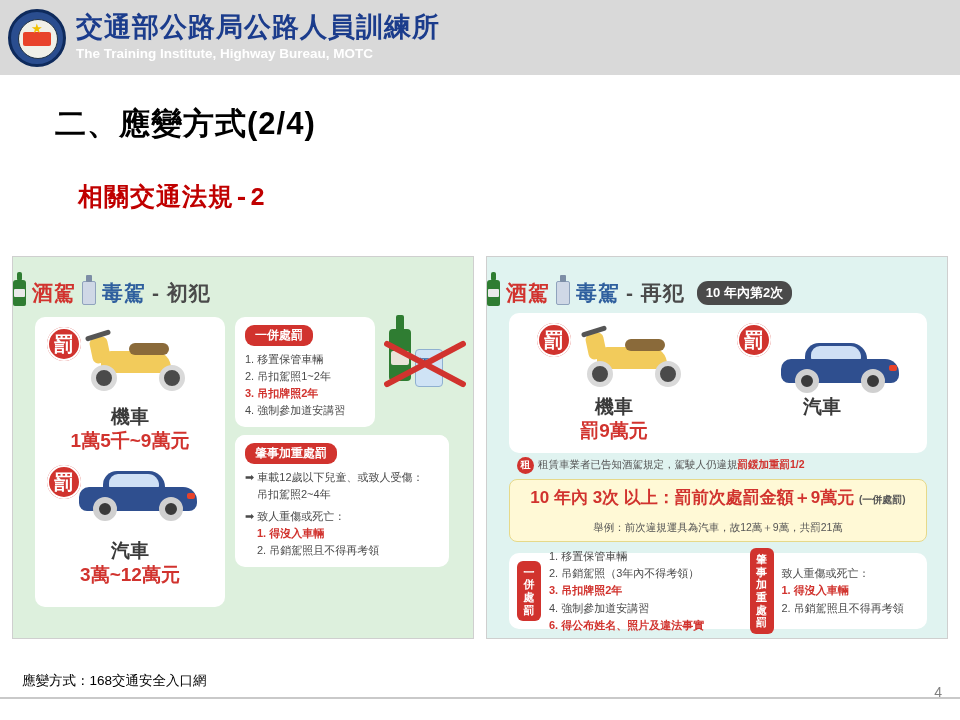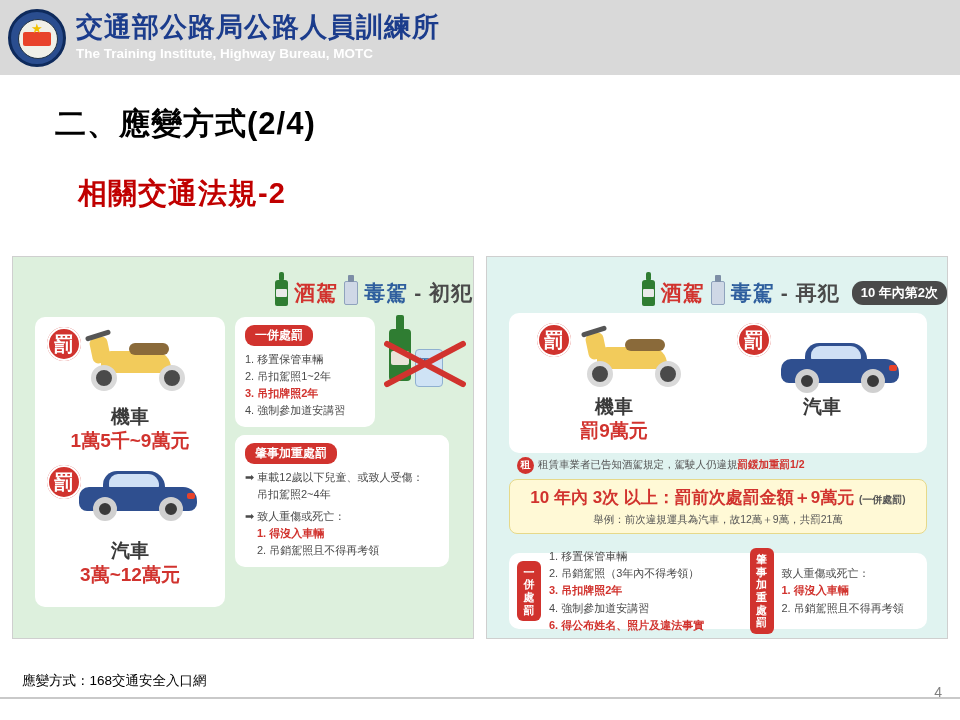--- a/index.html
+++ b/index.html
@@ -58,41 +58,42 @@
     margin-top:2px;
   }
 
   
   .title{
     position:absolute;left:55px;top:103px;
     font-size:31px;font-weight:bold;color:#000;
     letter-spacing:1px;
   }
   .subtitle{
-    position:absolute;left:78px;top:174px;
-    font-size:29px;font-weight:bold;color:#c00000;
+    position:absolute;left:78px;top:180px;
+    font-size:25px;font-weight:bold;color:#c00000;
     letter-spacing:1px;
+    font-family:Liberation Mono, monospace;
   }
 
   
   .panel{
     position:absolute;top:256px;
     border:1px solid #cfcfcf;
     box-sizing:border-box;
     overflow:hidden;
   }
   .panel-left{left:12px;width:462px;height:383px;background:#ddf0dd;}
   .panel-right{left:486px;width:462px;height:383px;background:#e0f3f0;}
 
   .pnl-title{
     text-align:center;
     margin-top:22px;
     font-size:21px;font-weight:bold;color:#4a4a4a;
     letter-spacing:1px;
-    display:flex;align-items:center;justify-content:flex-end;gap:6px;
+    display:flex;align-items:center;justify-content:flex-start;gap:6px;
   }
   .pnl-title .red{color:#d1332e;}
   .pnl-title .blue{color:#2f5f9e;}
   .badge10{
     background:#4a4a4a;color:#fff;font-size:13px;font-weight:bold;
     border-radius:11px;padding:3px 9px;margin-left:6px;
     letter-spacing:0;
   }
 
   
@@ -227,21 +228,21 @@
   
   .yellowband{
     background:#fff9d6;border:1px solid #e6d98a;border-radius:8px;
     text-align:center;padding:6px 4px;
   }
   .yellowband .big{
     font-size:17px;font-weight:bold;color:#3a3a3a;
   }
   .yellowband .big .r{color:#d1332e;}
   .yellowband .small{
-    font-size:10.5px;color:#555;margin-top:4px;
+    font-size:10.5px;color:#555;margin-top:12px;
   }
 
   .vtag{
     background:#d1332e;color:#fff;font-size:11px;font-weight:bold;
     border-radius:6px;padding:5px 3px;width:18px;text-align:center;line-height:1.15;
     flex:0 0 auto;
   }
 
   
   .source{

